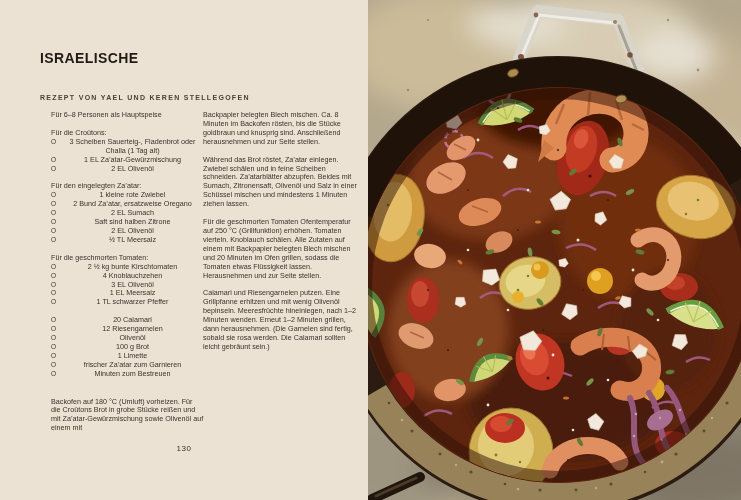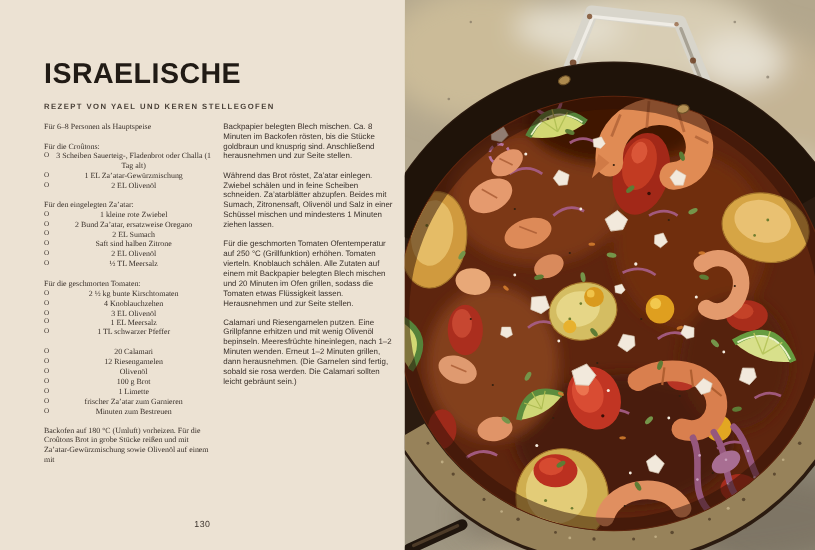--- a/index.html
+++ b/index.html
@@ -1,33 +1,33 @@
 <!DOCTYPE html>
 <html style="--page_bg: #ece2d3; --ink: #211b15; --body_ink: #39302a; --photo_stone: #b3a78d; --pan_rim_dark: #2b1b10; --pan_rim_speckled: #97825a; --sauce: #5e250e; --shrimp: #e08b54; --tomato_red: #b5301f; --tomato_yellow: #df9f1f; --lime_rind: #55833a; --lime_flesh: #d2d873; --feta_white: #f2e9dc; --onion_purple: #a85f8a; --crouton_gold: #d09a3e; --herb_green: #5e7c35;"><head>
 <meta charset="utf-8">
 <style>
   html,body{margin:0;padding:0;background:#888;}
   .book{position:relative;width:741px;height:500px;overflow:hidden;
         font-family:"Liberation Sans",sans-serif;background:var(--page_bg,#ece2d3);}
   .page-left{position:absolute;left:0;top:0;width:368px;height:500px;background:var(--page_bg,#ece2d3);}
-  .title{position:absolute;left:40px;top:36px;font-size:26px;line-height:26px;font-weight:bold;
+  .title{position:absolute;left:40px;top:36px;font-size:14px;line-height:26px;font-weight:bold;
          letter-spacing:.4px;color:var(--ink,#211b15);}
   .title span{display:block;}
   .byline{position:absolute;left:40px;top:94px;font-size:7px;font-weight:bold;
           letter-spacing:1.3px;color:#4a4138;}
   .col{position:absolute;top:111px;font-size:7.2px;line-height:8.9px;color:var(--body_ink,#39302a);}
-  .col1{left:40px;width:153px;font-family:Liberation Serif, serif;}
+  .col1{left:51px;width:153px;}
   .col2{left:203px;width:157px;}
   .group{margin-top:9px;}
   .ghead{margin:0;}
   .ing{position:relative;padding-left:10px;text-align:center;}
   .ing .b{position:absolute;left:0;top:0;font-size:6.5px;}
-  .closing{margin-top:9px;}
+  .closing{margin-top:19px;}
   .col2 p{margin:0 0 9px 0;}
-  .pageno{position:absolute;left:0;top:472px;width:368px;text-align:center;
+  .pageno{position:absolute;left:0;top:444px;width:368px;text-align:center;
           font-size:8px;letter-spacing:.5px;color:#39302a;}
   .page-right{position:absolute;left:368px;top:0;width:373px;height:500px;}
   .page-right svg{display:block;}
 </style>
 </head>
 <body>
 
 <div class="book">
 
   <div class="page-left">

